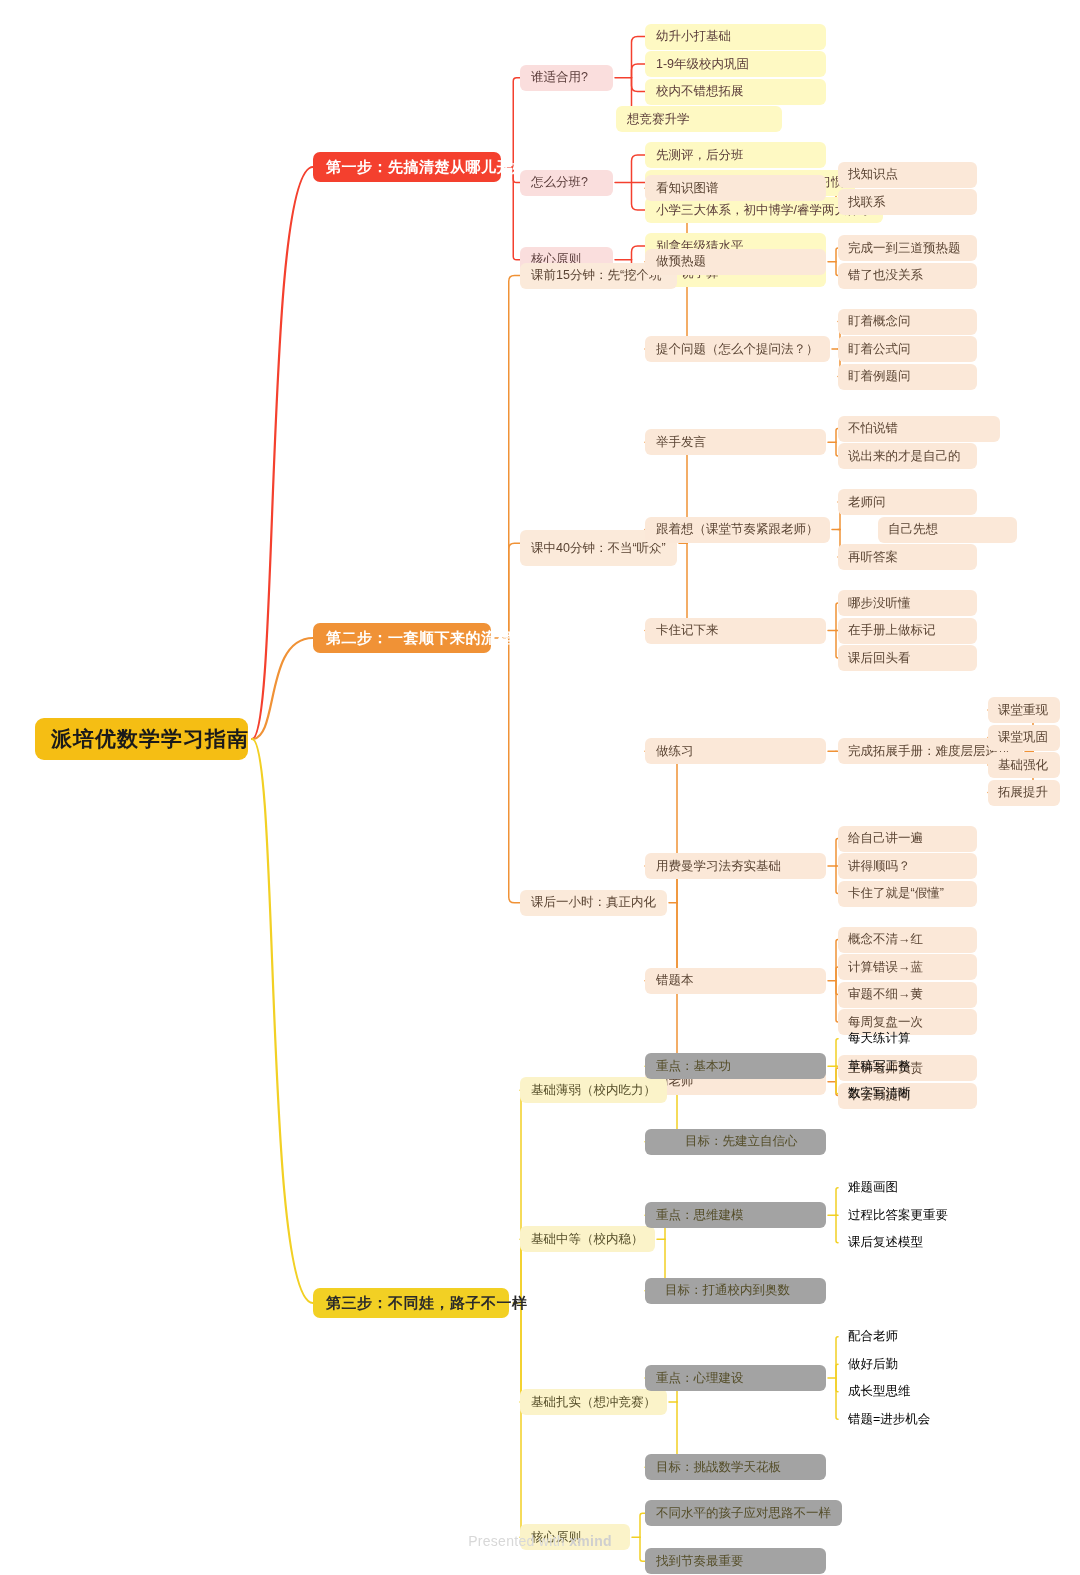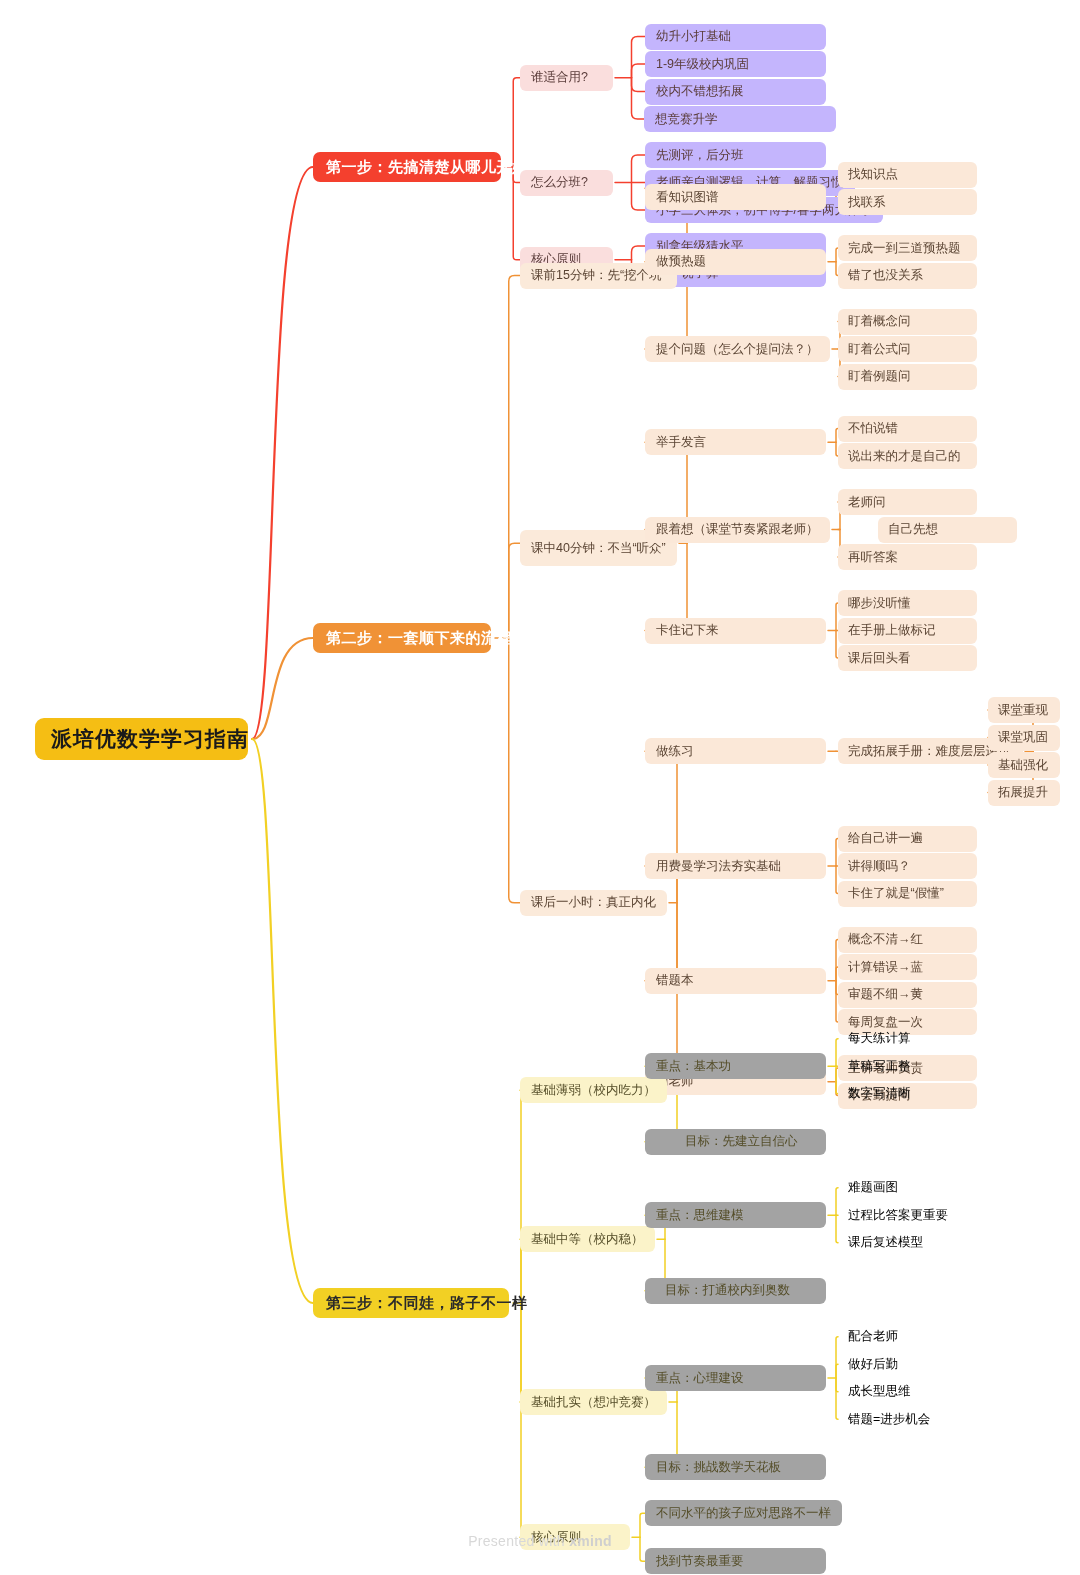--- a/index.html
+++ b/index.html
@@ -52,21 +52,21 @@
   }
   .lvl2.c-red{background:#FADEDD;color:#5a3c3a;}
   .lvl2.c-orange{background:#FBEADA;color:#5a4433;}
   .lvl2.c-yellow{background:#FBF3C9;color:#544d28;}
   
   .lvl3{
     font-size:12.5px;
     padding:0 11px;
     border-radius:6px;
   }
-  .lvl3.c-red{background:#c4b5fd;color:#5a3c3a;}
+  .lvl3.c-red{background:#fef9c3;color:#5a3c3a;}
   .lvl3.c-orange{background:#FBE8D8;color:#5a4433;}
   .lvl3.c-yellow{background:#a3a3a3;color:#544d28;}
   
   .lvl4{
     font-size:12.5px;
     padding:0 10px;
     border-radius:6px;
   }
   .lvl4.c-orange{background:#FBE8D8;color:#5a4433;}
   .footer{
@@ -204,21 +204,21 @@
       </div>
       <div class="node lvl3 c-red" style="left: 645px; top: 23.5px; width: 181px; height: 26px;">
         <span>幼升小打基础</span>
       </div>
       <div class="node lvl3 c-red" style="left: 645px; top: 51px; width: 181px; height: 26px;">
         <span>1-9年级校内巩固</span>
       </div>
       <div class="node lvl3 c-red" style="left: 645px; top: 78.5px; width: 181px; height: 26px;">
         <span>校内不错想拓展</span>
       </div>
-      <div class="node lvl3 c-red" style="left: 644px; top: 106px; width: 192px; height: 26px;">
+      <div class="node lvl3 c-red" style="left: 616px; top: 106px; width: 166px; height: 26px;">
         <span>想竞赛升学</span>
       </div>
       <div class="node lvl2 c-red" style="left: 520px; top: 169.5px; width: 93px; height: 26px;">
         <span>怎么分班?</span>
       </div>
       <div class="node lvl3 c-red" style="left: 645px; top: 142px; width: 181px; height: 26px;">
         <span>先测评，后分班</span>
       </div>
       <div class="node lvl3 c-red" style="left: 645px; top: 169.5px; width: 210px; height: 26px;">
         <span>老师亲自测逻辑、计算、解题习惯</span>
@@ -234,21 +234,21 @@
       </div>
       <div class="node lvl3 c-red" style="left: 645px; top: 260.5px; width: 181px; height: 26px;">
         <span>测评说了算</span>
       </div>
       <div class="node lvl1 c-orange" style="left: 313px; top: 623px; width: 178px; height: 30px;">
         <span>第二步：一套顺下来的流程</span>
       </div>
       <div class="node lvl2 c-orange" style="left: 520px; top: 262.5px; width: 157px; height: 26px;">
         <span>课前15分钟：先“挖个坑”</span>
       </div>
-      <div class="node lvl3 c-orange" style="left: 645px; top: 175.25px; width: 181px; height: 26px; margin-top: 9px;">
+      <div class="node lvl3 c-orange" style="left: 645px; top: 175.25px; width: 181px; height: 26px;">
         <span>看知识图谱</span>
       </div>
       <div class="node lvl4 c-orange" style="left: 838px; top: 161.5px; width: 139px; height: 26px;">
         <span>找知识点</span>
       </div>
       <div class="node lvl4 c-orange" style="left: 838px; top: 189px; width: 139px; height: 26px;">
         <span>找联系</span>
       </div>
       <div class="node lvl3 c-orange" style="left: 645px; top: 248.75px; width: 181px; height: 26px;">
         <span>做预热题</span>
@@ -270,21 +270,21 @@
       </div>
       <div class="node lvl4 c-orange" style="left: 838px; top: 363.5px; width: 139px; height: 26px;">
         <span>盯着例题问</span>
       </div>
       <div class="node lvl2 c-orange" style="left: 520px; top: 530.25px; width: 157px; height: 36px;">
         <span>课中40分钟：不当“听众”</span>
       </div>
       <div class="node lvl3 c-orange" style="left: 645px; top: 429.25px; width: 181px; height: 26px;">
         <span>举手发言</span>
       </div>
-      <div class="node lvl4 c-orange" style="left: 838px; top: 415.5px; width: 139px; height: 26px;">
+      <div class="node lvl4 c-orange" style="left: 838px; top: 415.5px; width: 162px; height: 26px;">
         <span>不怕说错</span>
       </div>
       <div class="node lvl4 c-orange" style="left: 838px; top: 443px; width: 139px; height: 26px;">
         <span>说出来的才是自己的</span>
       </div>
       <div class="node lvl3 c-orange" style="left: 645px; top: 516.5px; width: 185px; height: 26px;">
         <span>跟着想（课堂节奏紧跟老师）</span>
       </div>
       <div class="node lvl4 c-orange" style="left: 838px; top: 489px; width: 139px; height: 26px;">
         <span>老师问</span>

